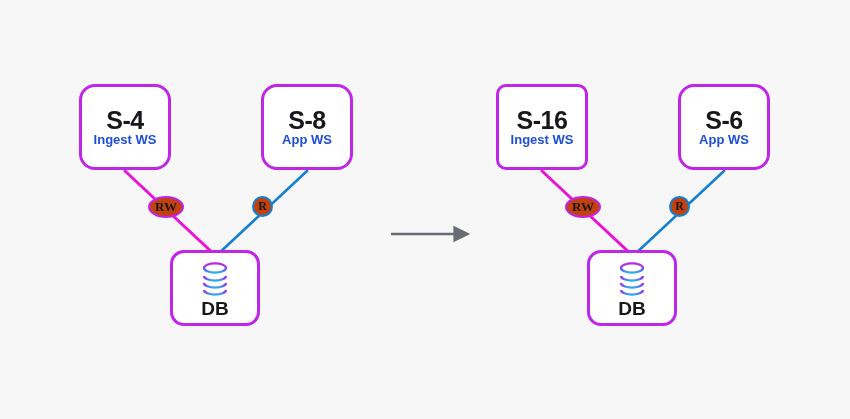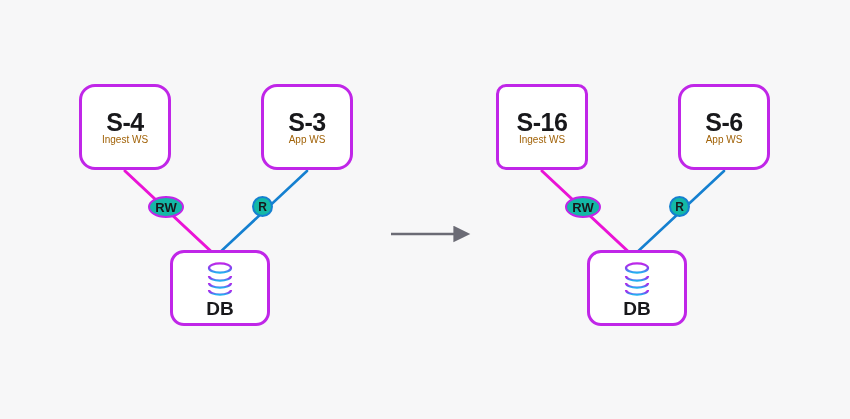--- a/index.html
+++ b/index.html
@@ -42,51 +42,52 @@
     height: 86px;
   }
   .node-title {
     font-size: 25px;
     font-weight: bold;
     color: #18181b;
     letter-spacing: -0.5px;
     line-height: 1;
   }
   .node-sub {
-    font-size: 10px;
-    font-weight: normal;
-    color: #a16207;
+    font-size: 13px;
+    font-weight: bold;
+    color: #1d4ed8;
     line-height: 1;
   }
   .node-db {
-    width: 100px;
+    width: 90px;
     height: 76px;
     border-radius: 14px;
     padding-top: 4px;
   }
   .db-icon {
     display: block;
     margin-bottom: 3px;
   }
   .db-label {
     font-size: 19px;
     font-weight: bold;
     color: #18181b;
     line-height: 1;
   }
   
   .badge {
     position: absolute;
-    background: #14b8a6;
+    background: #c2410c;
     display: flex;
     align-items: center;
     justify-content: center;
     box-sizing: border-box;
     font-weight: bold;
     color: #18181b;
+    font-family: Liberation Serif, serif;
   }
   .badge-rw {
     width: 36px;
     height: 22px;
     border: 2.5px solid #c026e8;
     border-radius: 50%;
     font-size: 13px;
   }
   .badge-r {
     width: 21px;
@@ -126,21 +127,21 @@
 
     <line x1="391" y1="234" x2="456" y2="234" stroke="#6b6b75" stroke-width="2.6" marker-end="url(#arrowhead)"></line>
   </svg>
 
   <div class="node node-svc" style="left:79px; top:84px;">
     <div class="node-title">S-4</div>
     <div class="node-sub">Ingest WS</div>
   </div>
 
   <div class="node node-svc" style="left:261px; top:84px;">
-    <div class="node-title">S-3</div>
+    <div class="node-title">S-8</div>
     <div class="node-sub">App  WS</div>
   </div>
 
   <div class="node node-db" style="left:170px; top:250px;">
     <svg class="db-icon" width="28" height="34" viewBox="0 0 28 34">
       <ellipse cx="14" cy="6" rx="11" ry="4.6" fill="none" stroke="url(#dbgradL)" stroke-width="2.3"></ellipse>
       <path d="M3,6 L3,28" fill="none" stroke="url(#dbgradL)" stroke-width="2.3"></path>
       <path d="M25,6 L25,28" fill="none" stroke="url(#dbgradL)" stroke-width="2.3"></path>
       <path d="M3,28 A11,4.6 0 0 0 25,28" fill="none" stroke="url(#dbgradL)" stroke-width="2.3"></path>
       <path d="M3,14 A11,4.6 0 0 0 25,14" fill="none" stroke="url(#dbgradL)" stroke-width="2.3"></path>

